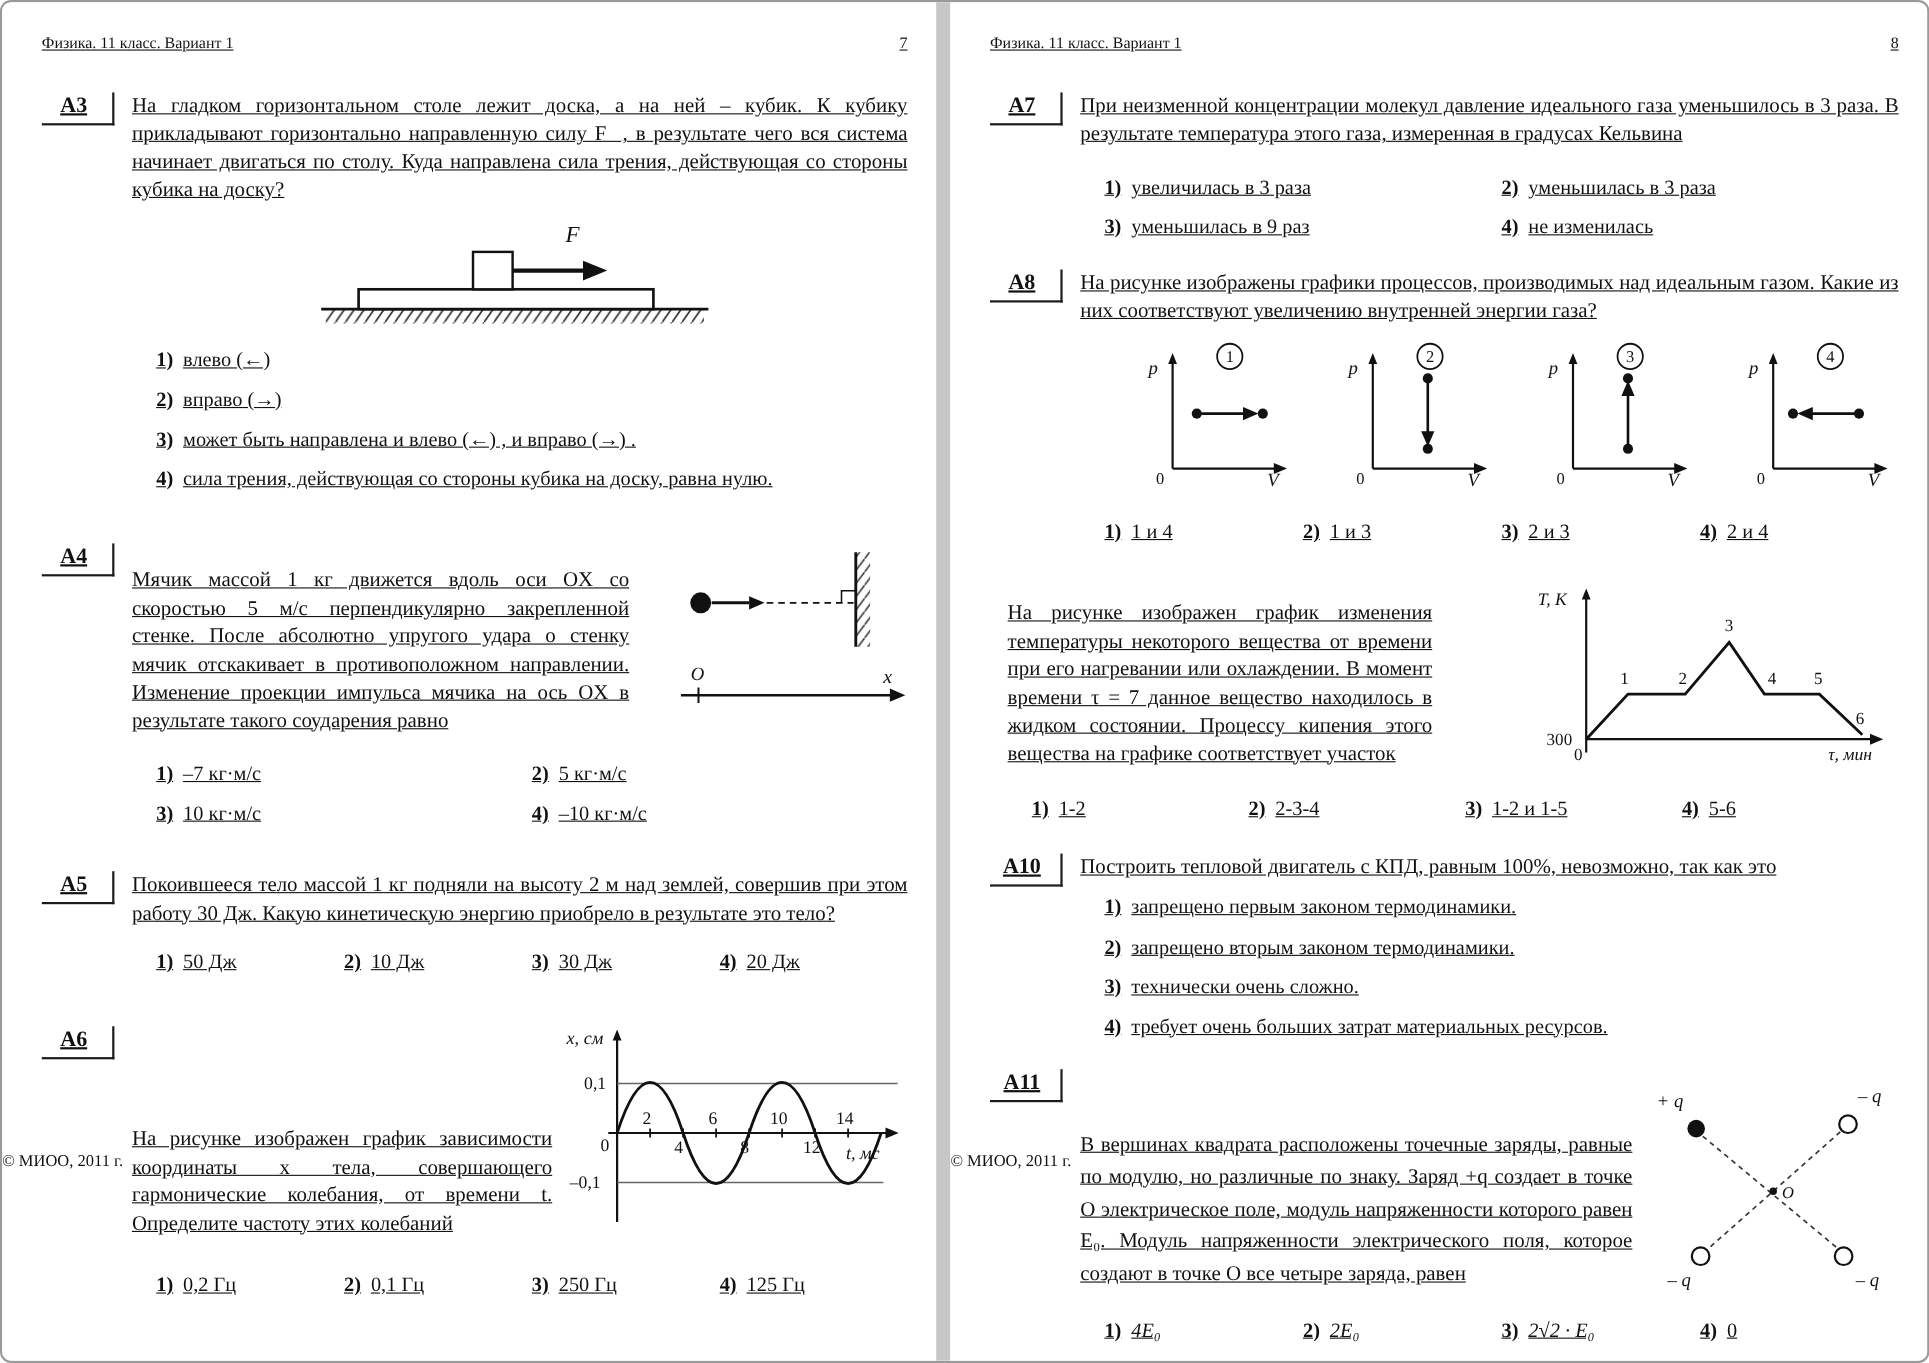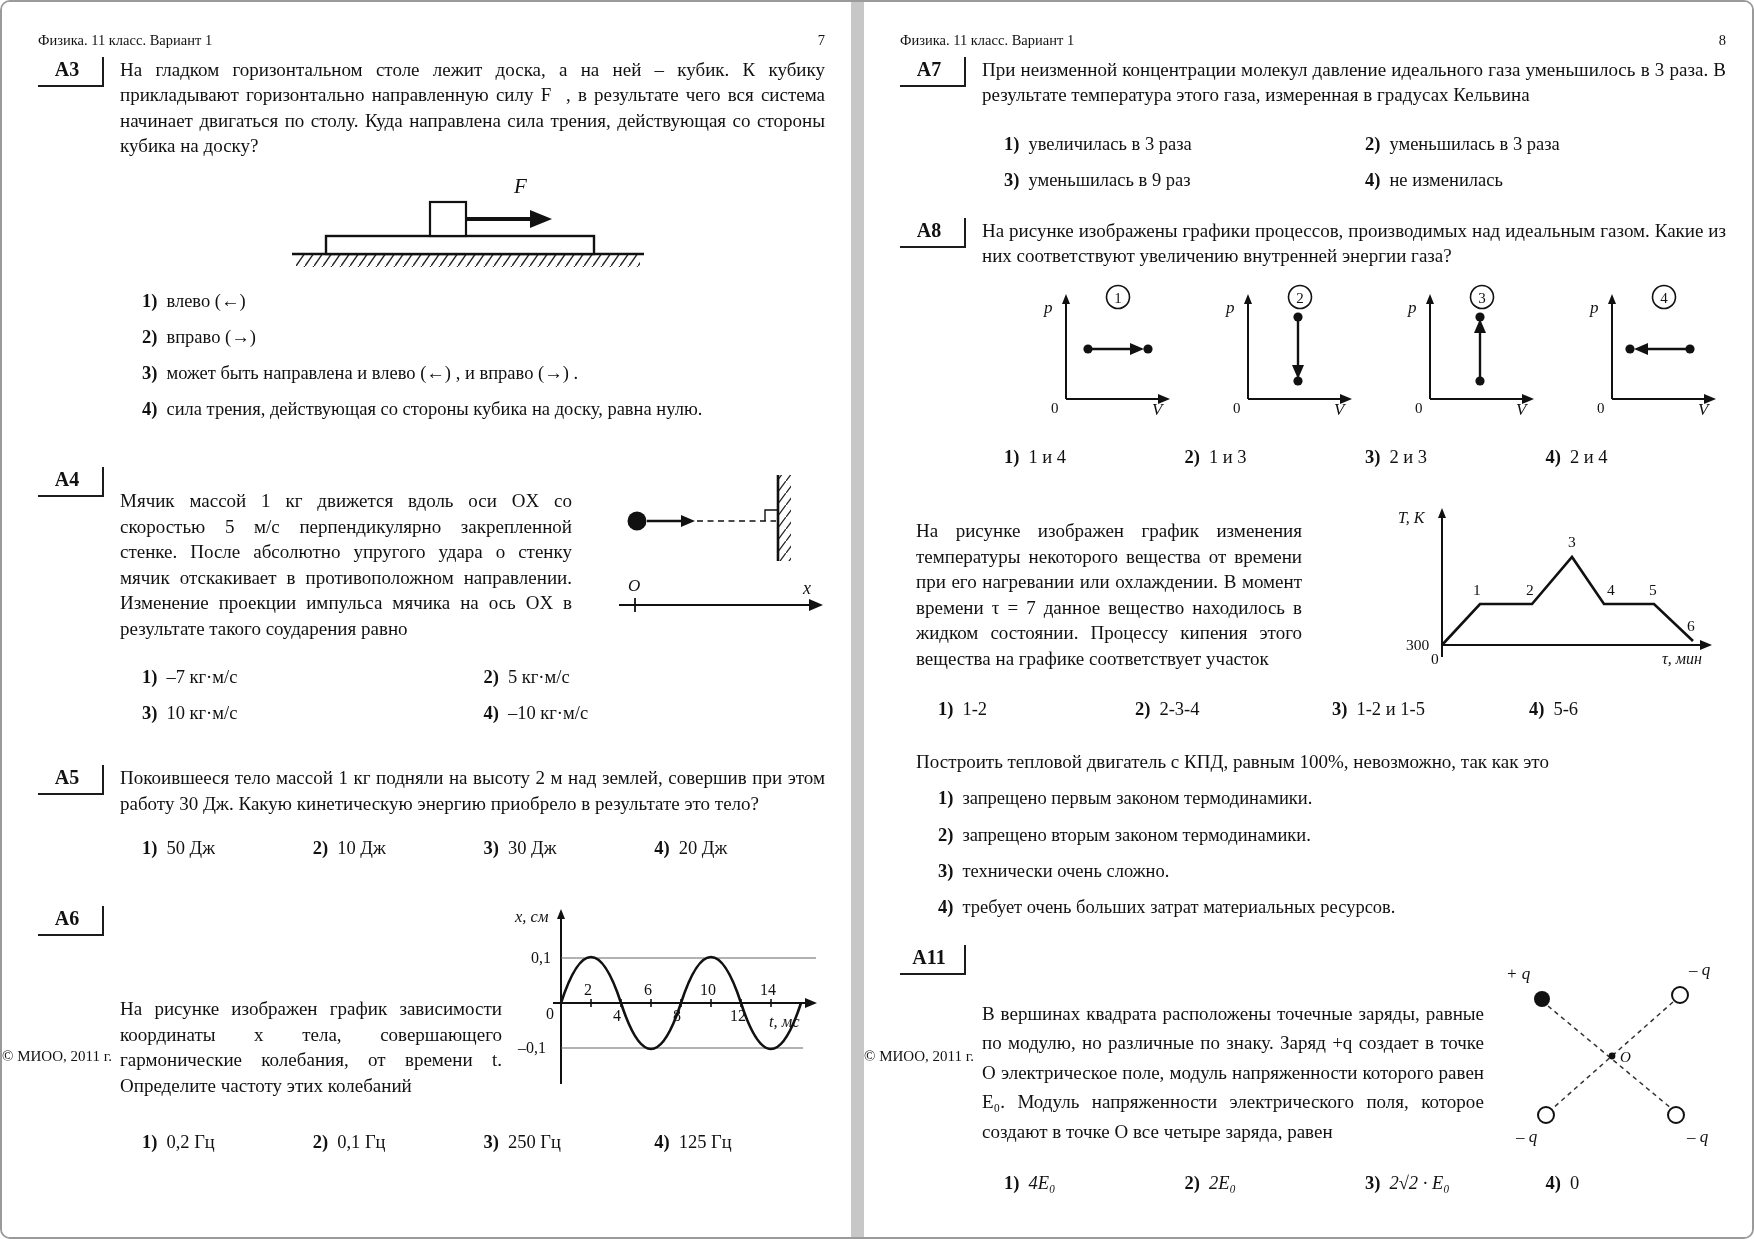--- a/index.html
+++ b/index.html
@@ -1,20 +1,20 @@
 <!DOCTYPE html>
 <html><head>
 <meta charset="utf-8">
 <style>
   * { box-sizing: border-box; margin: 0; padding: 0; }
   html,body { background:#fff; }
   body { width:1754px; height:1239px; font-family:"Liberation Serif","DejaVu Serif",serif; color:#111; }
   .sheet { width:1754px; height:1239px; border:2px solid #9a9a9a; border-radius:10px;
            display:flex; overflow:hidden; background:#fff; }
-  .page { flex:1 1 0; position:relative; background:#fff; padding:30px 26px 0 36px; }
+  .page { flex:1 1 0; position:relative; background:#fff; padding:30px 26px 0 36px;text-decoration:underline; }
   .divider { flex:0 0 13px; background:#c7c7c7; }
   .hdr { display:flex; justify-content:space-between; align-items:baseline;
          font-size:14.5px; margin-bottom:4px; }
   .q { display:flex; }
   .q-side { flex:0 0 66px; }
   .qnum { display:block; text-align:center; font-weight:bold; font-size:20px;
           border-bottom:2px solid #1c1c1c; border-right:2px solid #1c1c1c;
           padding:1px 8px 4px 2px; }
   .q-body { flex:1 1 auto; margin-left:16px; }
   .qtext { font-size:19px; line-height:1.34; text-align:justify; }
@@ -23,21 +23,21 @@
   .opt { display:flex; gap:9px; font-size:18.5px; line-height:1.3; margin-top:12px; }
   .opt .n { font-weight:bold; flex:none; }
   .grid2 { display:grid; grid-template-columns:1fr 1fr; }
   .grid4 { display:grid; grid-template-columns:1fr 1fr 1fr 1fr; }
   .fig-center { display:flex; justify-content:center; margin:16px 10px 4px 0; }
   .col-fig { flex:1 1 auto; display:flex; justify-content:flex-end; }
   .figrow { display:flex; gap:34px; padding-left:50px; margin-top:12px; }
   .footer { position:absolute; left:0; right:0; top:1046px; text-align:left; font-size:15px; }
   svg text { font-family:"Liberation Serif","DejaVu Serif",serif; fill:#111; }
   .it { font-style:italic; }
-  .mt18{margin-top:8px}.mt26{margin-top:26px}
+  .mt18{margin-top:35px}.mt26{margin-top:26px}
   .mt28{margin-top:28px}.mt30{margin-top:30px}.mt40{margin-top:40px}.mt46{margin-top:46px}
   .lh-wide { line-height:1.56; }
 </style>
 </head>
 <body>
 
 <div class="sheet">
 
   <div class="page">
     <div class="hdr">
@@ -394,20 +394,23 @@
             </div>
           <div class="opt">
               <span class="n">4)</span>
               <span>5-6</span>
             </div>
         </div>
       </div>
     </div>
 
     <div class="q mt28">
+      <div class="q-side">
+          <span class="qnum">А10</span>
+        </div>
       <div class="q-body">
         <div class="qtext">Построить тепловой двигатель с КПД, равным 100%, невозможно, так как это</div>
         <div class="opts">
           <div class="opt">
               <span class="n">1)</span>
               <span>запрещено первым законом термодинамики.</span>
             </div>
           <div class="opt">
               <span class="n">2)</span>
               <span>запрещено вторым законом термодинамики.</span>

